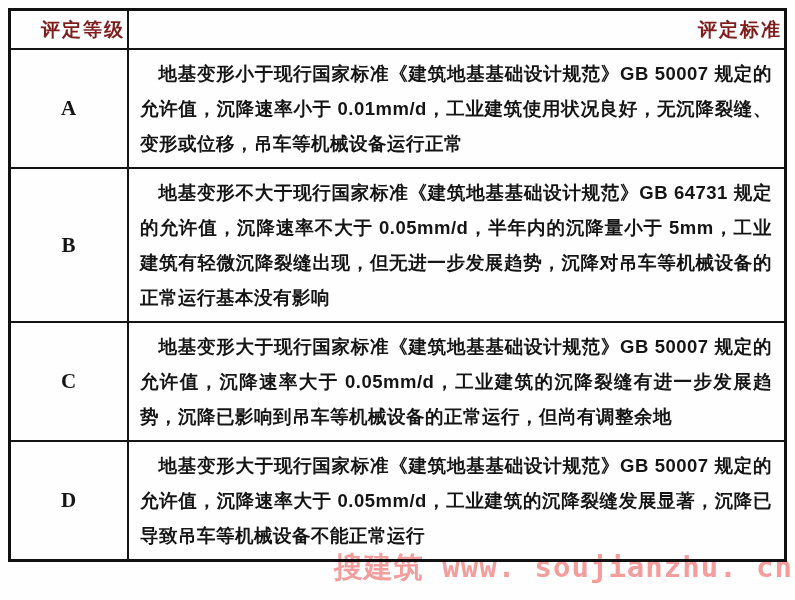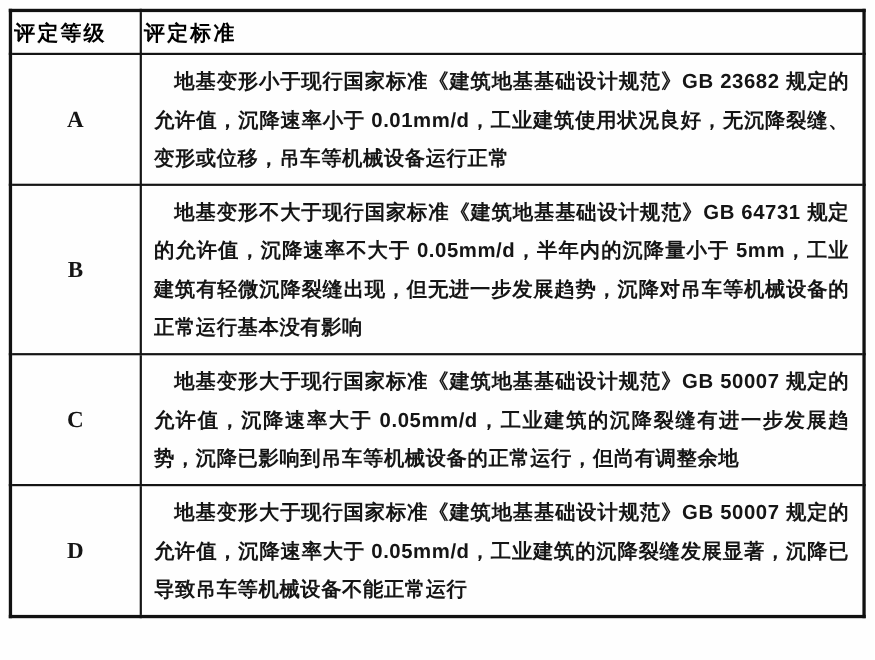--- a/index.html
+++ b/index.html
@@ -21,22 +21,22 @@
     background: transparent;
   }
   table.assessment, table.assessment th, table.assessment td {
     border: 2px solid #151515;
   }
   table.assessment { border: 3px solid #111111; }
   table.assessment th {
     height: 33px;
     font-size: 19px;
     font-weight: bold;
-    color: #000000;
-    text-align: left;
+    color: #7f1d1d;
+    text-align: right;
     vertical-align: middle;
     letter-spacing: 2px;
     padding: 2px;
   }
   th.col-grade, td.grade { width: 112px; }
   td.grade {
     text-align: center;
     vertical-align: middle;
     font-family: "Liberation Serif", serif;
     font-weight: bold;
@@ -76,29 +76,30 @@
   <table class="assessment">
     <thead>
       <tr>
         <th class="col-grade">评定等级</th>
         <th class="col-criteria">评定标准</th>
       </tr>
     </thead>
     <tbody id="table-body">
         <tr>
           <td class="grade">A</td>
-          <td class="criteria">地基变形小于现行国家标准《建筑地基基础设计规范》GB 23682 规定的允许值，沉降速率小于 0.01mm/d，工业建筑使用状况良好，无沉降裂缝、变形或位移，吊车等机械设备运行正常</td>
+          <td class="criteria">地基变形小于现行国家标准《建筑地基基础设计规范》GB 50007 规定的允许值，沉降速率小于 0.01mm/d，工业建筑使用状况良好，无沉降裂缝、变形或位移，吊车等机械设备运行正常</td>
         </tr>
         <tr>
           <td class="grade">B</td>
           <td class="criteria">地基变形不大于现行国家标准《建筑地基基础设计规范》GB 64731 规定的允许值，沉降速率不大于 0.05mm/d，半年内的沉降量小于 5mm，工业建筑有轻微沉降裂缝出现，但无进一步发展趋势，沉降对吊车等机械设备的正常运行基本没有影响</td>
         </tr>
         <tr>
           <td class="grade">C</td>
           <td class="criteria">地基变形大于现行国家标准《建筑地基基础设计规范》GB 50007 规定的允许值，沉降速率大于 0.05mm/d，工业建筑的沉降裂缝有进一步发展趋势，沉降已影响到吊车等机械设备的正常运行，但尚有调整余地</td>
         </tr>
         <tr>
           <td class="grade">D</td>
           <td class="criteria">地基变形大于现行国家标准《建筑地基基础设计规范》GB 50007 规定的允许值，沉降速率大于 0.05mm/d，工业建筑的沉降裂缝发展显著，沉降已导致吊车等机械设备不能正常运行</td>
         </tr>
       </tbody>
   </table>
+  <div class="watermark" style="color: rgb(245, 158, 158);">搜建筑 www. soujianzhu. cn</div>
 </div>
 
 </body></html>

